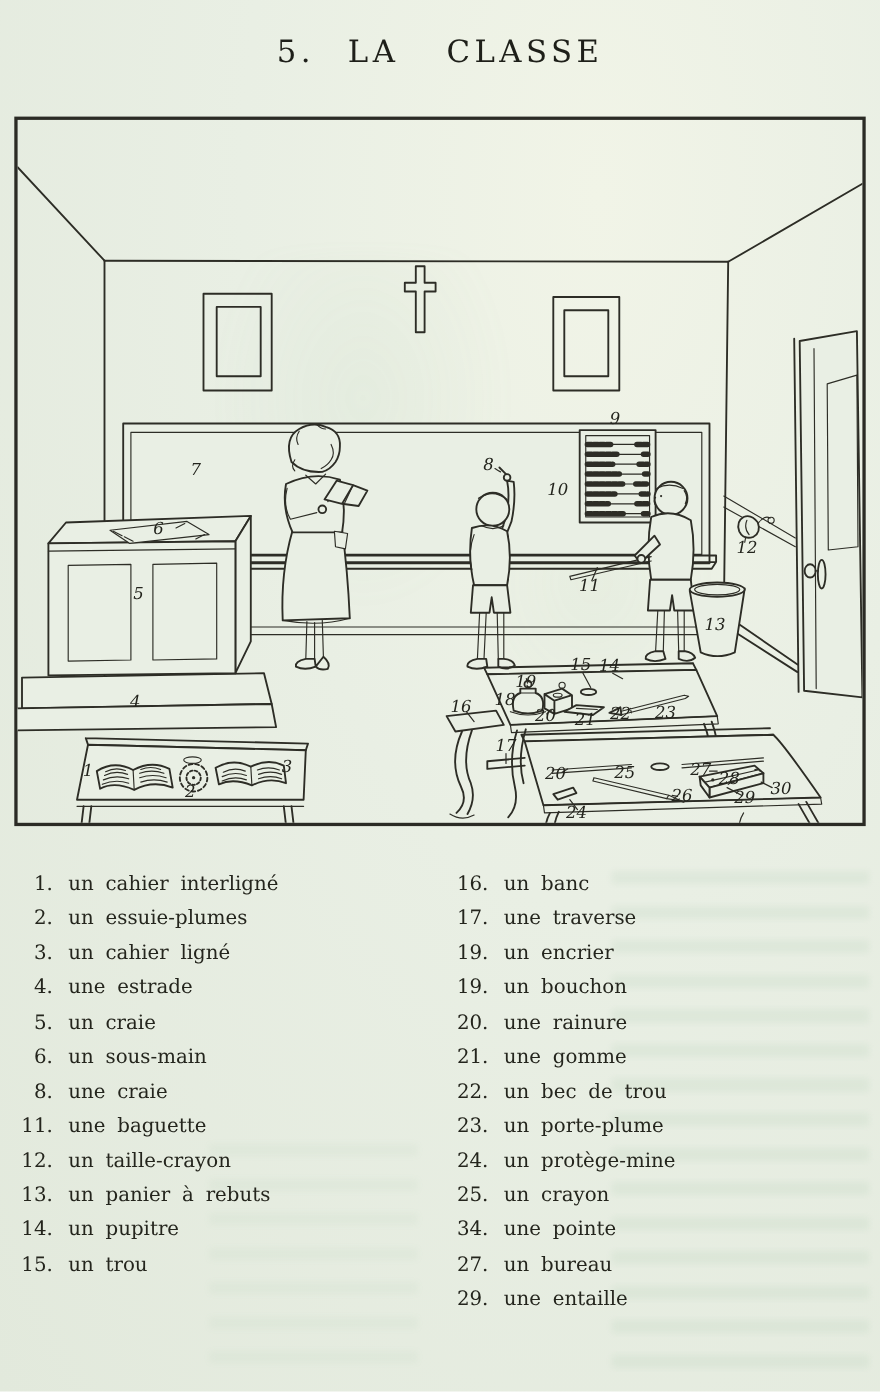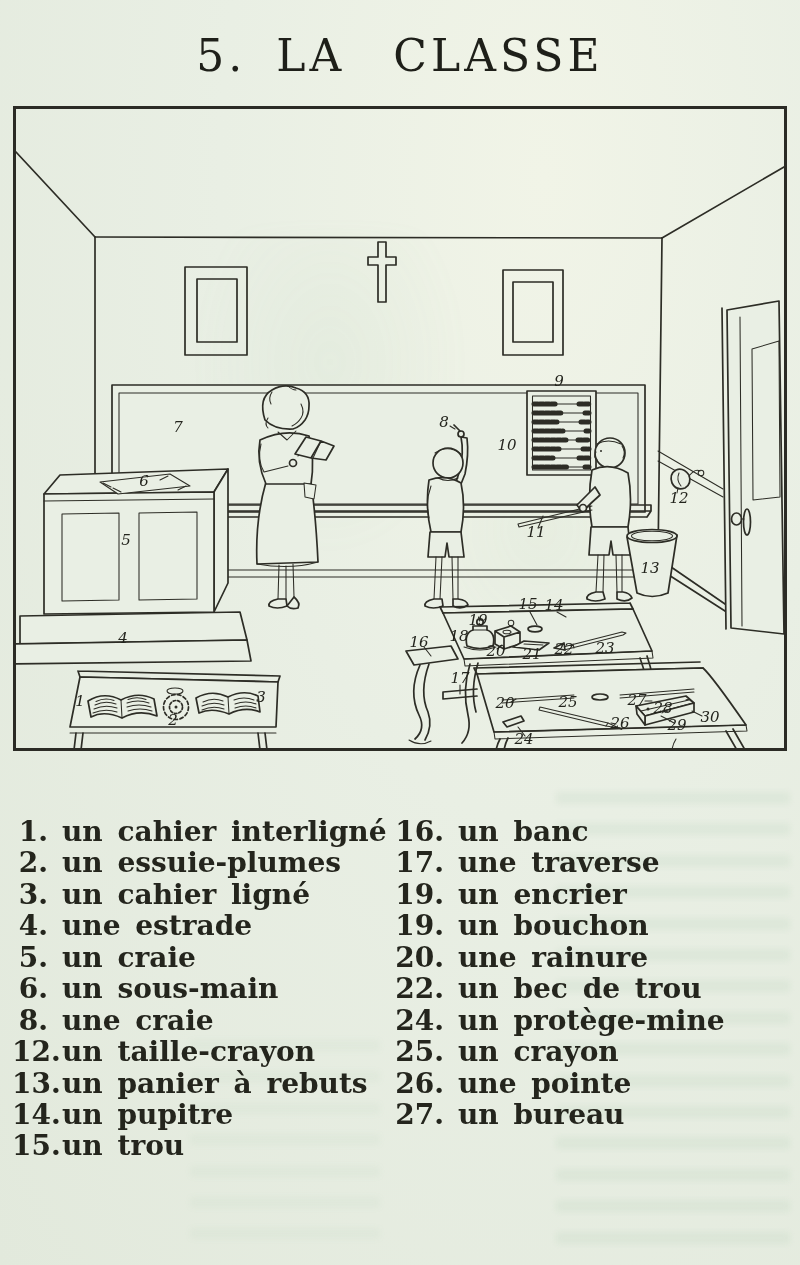--- a/index.html
+++ b/index.html
@@ -6,39 +6,39 @@
   body{
     width:800px;height:1265px;
     font-family:"DejaVu Serif", serif;
     background:radial-gradient(ellipse at 68% 14%, #f1f4e7 0%, #e9efe4 42%, #e2e9dc 100%);
     position:relative;overflow:hidden;color:#22231c;
   }
   .page{position:absolute;inset:0;}
   
   .title{
     position:absolute;top:30px;left:0;width:100%;
-    text-align:center;font-size:44px;letter-spacing:4px;color:#1e1f19;
+    text-align:center;font-size:28px;letter-spacing:4px;color:#1e1f19;
     font-weight:500;
   }
   .title .num{margin-right:30px;}
   .title .txt{word-spacing:30px;}
   
   .figure-frame{
     position:absolute;left:13px;top:106px;width:768px;height:639px;
     border:3px solid #2b2b25;
   }
   .figure-frame svg{display:block;overflow:hidden;}
   .ln{fill:none;stroke:#2d2d26;stroke-width:1.7;stroke-linecap:round;stroke-linejoin:round;}
   .f{fill:#e9efe4;}
   .thin{stroke-width:1.05;}
   .beads{stroke-width:5;stroke-dasharray:4 1.7;}
   .lead{stroke-width:1.1;}
   .fig-label{font:italic 15px "DejaVu Serif", serif;fill:#23241d;text-anchor:middle;dominant-baseline:middle;stroke:none;}
   
-  .vocab-col{position:absolute;top:816px;font-size:28px;font-weight:700;color:#24251d;}
+  .vocab-col{position:absolute;top:788px;font-size:18px;font-weight:400;color:#24251d;}
   .vocab-col.left{left:12px;width:372px;}
   .vocab-col.right{left:390px;width:404px;}
   .vocab-item{height:31.45px;line-height:31.45px;white-space:nowrap;word-spacing:5px;}
   .vocab-item .num{display:inline-block;text-align:right;margin-right:14px;}
   .left .num{width:36px;}
   .right .num{width:54px;}
   
   .ghost{position:absolute;pointer-events:none;}
   .g1{left:556px;top:792px;width:234px;height:458px;opacity:.45;filter:blur(3px);
       background:repeating-linear-gradient(180deg, rgba(118,168,130,.20) 0 12px, transparent 12px 31.4px);}
@@ -302,31 +302,35 @@
   <div class="ghost g2"></div>
 
   <div class="vocab-col left">
       <div class="vocab-item"><span class="num">1.</span><span class="term">un cahier interligné</span></div>
       <div class="vocab-item"><span class="num">2.</span><span class="term">un essuie-plumes</span></div>
       <div class="vocab-item"><span class="num">3.</span><span class="term">un cahier ligné</span></div>
       <div class="vocab-item"><span class="num">4.</span><span class="term">une estrade</span></div>
       <div class="vocab-item"><span class="num">5.</span><span class="term">un craie</span></div>
       <div class="vocab-item"><span class="num">6.</span><span class="term">un sous-main</span></div>
       <div class="vocab-item"><span class="num">8.</span><span class="term">une craie</span></div>
+      <div class="vocab-item"><span class="num">11.</span><span class="term">une baguette</span></div>
       <div class="vocab-item"><span class="num">12.</span><span class="term">un taille-crayon</span></div>
       <div class="vocab-item"><span class="num">13.</span><span class="term">un panier à rebuts</span></div>
       <div class="vocab-item"><span class="num">14.</span><span class="term">un pupitre</span></div>
       <div class="vocab-item"><span class="num">15.</span><span class="term">un trou</span></div>
     </div>
   <div class="vocab-col right">
       <div class="vocab-item"><span class="num">16.</span><span class="term">un banc</span></div>
       <div class="vocab-item"><span class="num">17.</span><span class="term">une traverse</span></div>
       <div class="vocab-item"><span class="num">19.</span><span class="term">un encrier</span></div>
       <div class="vocab-item"><span class="num">19.</span><span class="term">un bouchon</span></div>
       <div class="vocab-item"><span class="num">20.</span><span class="term">une rainure</span></div>
+      <div class="vocab-item"><span class="num">21.</span><span class="term">une gomme</span></div>
       <div class="vocab-item"><span class="num">22.</span><span class="term">un bec de trou</span></div>
+      <div class="vocab-item"><span class="num">23.</span><span class="term">un porte-plume</span></div>
       <div class="vocab-item"><span class="num">24.</span><span class="term">un protège-mine</span></div>
       <div class="vocab-item"><span class="num">25.</span><span class="term">un crayon</span></div>
-      <div class="vocab-item"><span class="num">26.</span><span class="term">une pointe</span></div>
+      <div class="vocab-item"><span class="num">34.</span><span class="term">une pointe</span></div>
       <div class="vocab-item"><span class="num">27.</span><span class="term">un bureau</span></div>
+      <div class="vocab-item"><span class="num">29.</span><span class="term">une entaille</span></div>
     </div>
 
 </div>
 
 </body></html>

